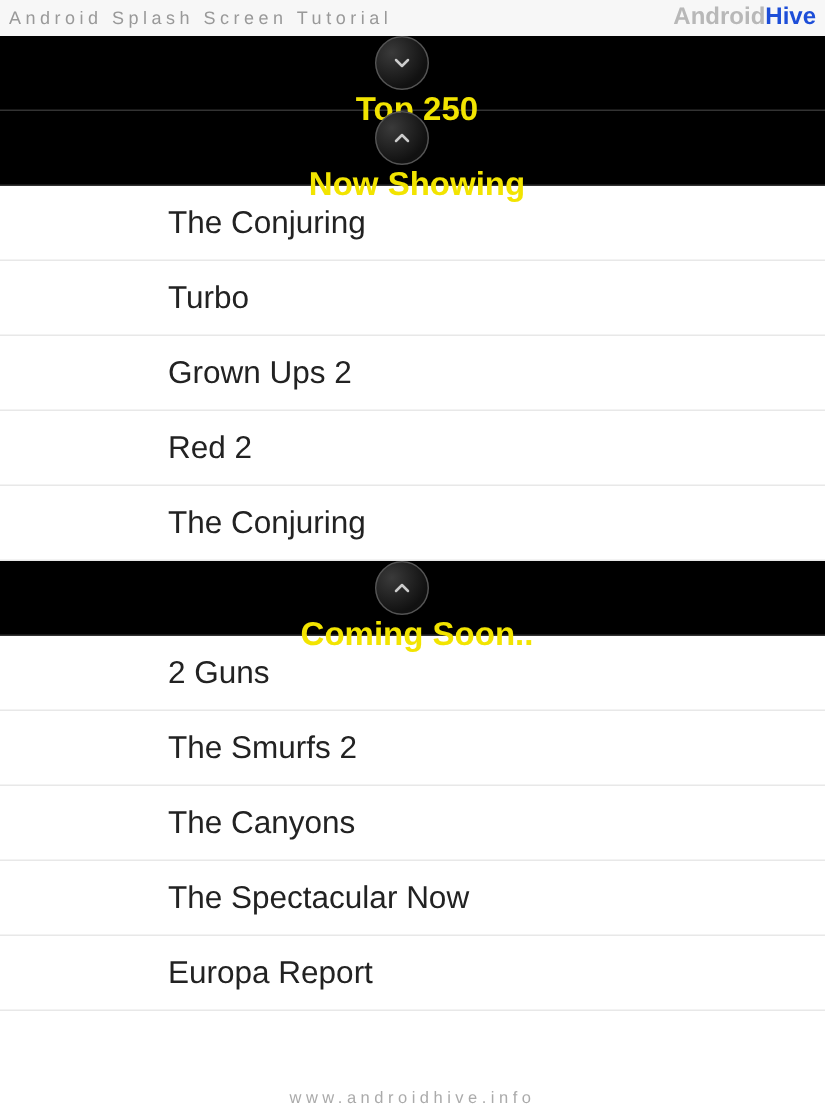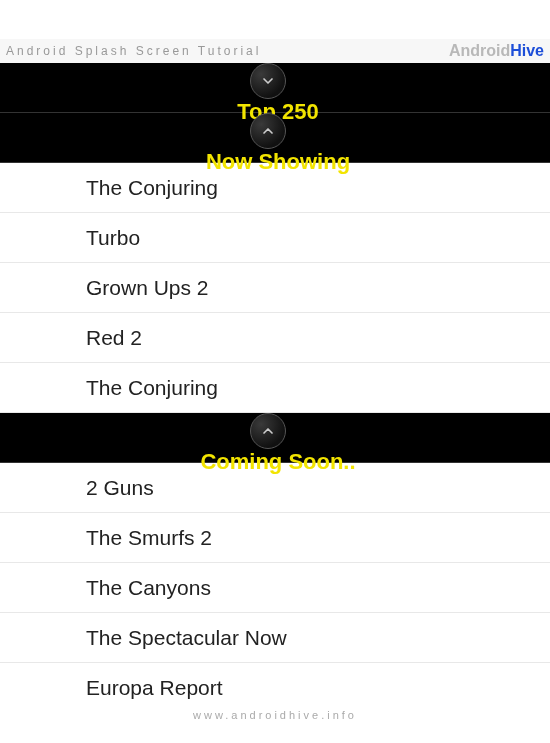--- a/index.html
+++ b/index.html
@@ -14,21 +14,20 @@
     background: #ffffff;
     overflow: hidden;
   }
   .top-bar {
     height: 24px;
     background: #f7f7f7;
     display: flex;
     justify-content: space-between;
     align-items: center;
     padding: 0 6px;
-    margin-top: 39px;
   }
   .top-bar-title {
     color: #999;
     font-size: 12px;
     letter-spacing: 3px;
     font-weight: 300;
   }
   .top-bar-brand {
     font-size: 16px;
     font-weight: bold;
@@ -71,31 +70,31 @@
     font-size: 22px;
     font-weight: bold;
   }
   .list {
     background: #ffffff;
   }
   .list-item {
     height: 50px;
     display: flex;
     align-items: center;
-    padding-left: 86px;
+    padding-left: 112px;
     border-bottom: 1px solid #e8e8e8;
     font-size: 21px;
     color: #222;
   }
   .list-item:first-child {
     border-top: none;
   }
   .footer {
     position: absolute;
-    bottom: 17px;
+    bottom: 0;
     left: 0;
     right: 0;
     height: 22px;
     text-align: center;
     color: #aaa;
     font-size: 11px;
     letter-spacing: 3px;
     line-height: 22px;
     background: #fff;
   }

